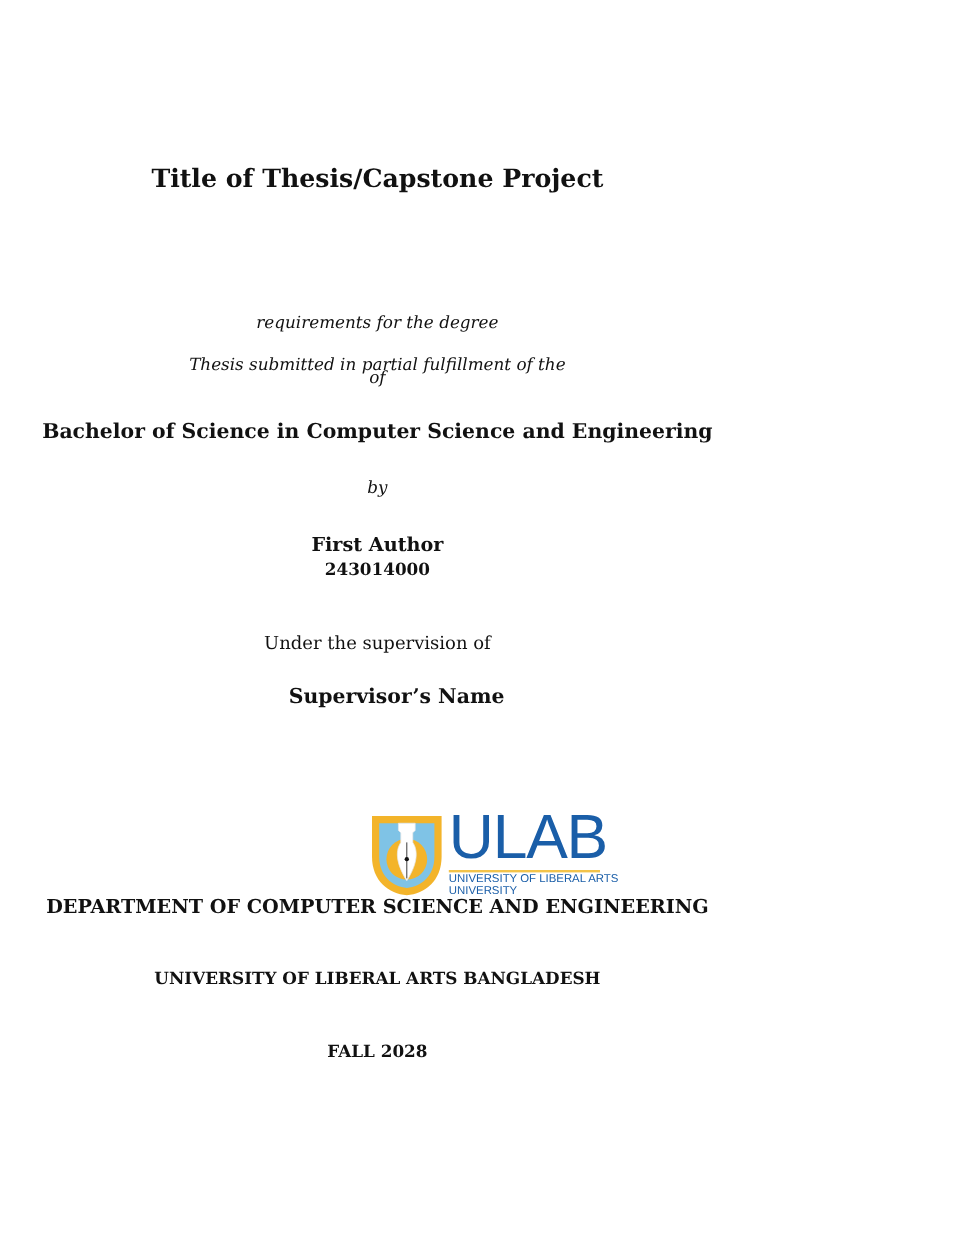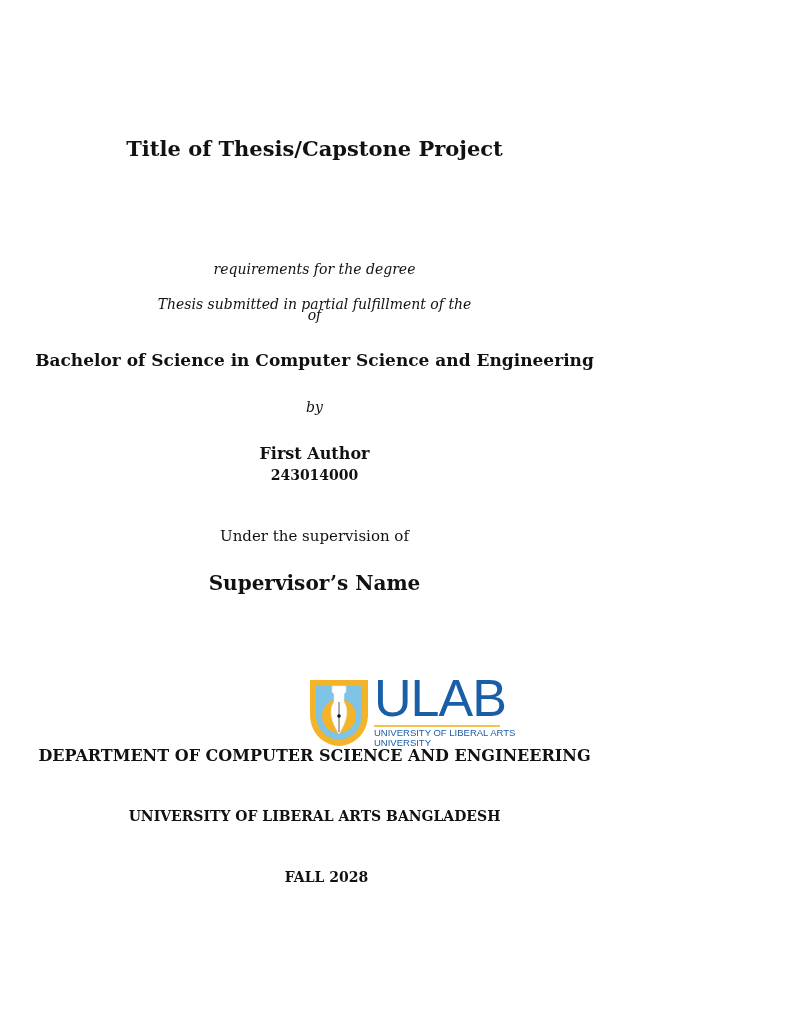--- a/index.html
+++ b/index.html
@@ -9,24 +9,24 @@
     .title { top: 136px; font-size: 21px; font-weight: bold; }
     .ital { font-style: italic; font-size: 14px; }
     .sub1 { top: 248px; margin-top: 48px; }
     .sub2 { top: 261px; }
     .of { top: 307px; text-align: center; }
     .degree { top: 350px; font-size: 17px; font-weight: bold; }
     .by { top: 399px; }
     .author { top: 444px; font-size: 16px; font-weight: bold; }
     .sid { top: 467px; font-size: 14px; font-weight: bold; }
     .under { top: 527px; font-size: 15px; text-align: center; }
-    .supervisor { top: 571px; font-size: 20px; font-weight: bold; }
+    .supervisor { top: 571px; font-size: 17px; font-weight: bold; margin-left: 16px; }
     .dept { top: 746px; font-size: 16px; font-weight: bold; }
     .uni { top: 808px; font-size: 14px; font-weight: bold; }
-    .term { top: 869px; font-size: 14px; font-weight: bold; padding-left: 12px; }
+    .term { top: 869px; font-size: 14px; font-weight: bold; }
 
     .logo { position: absolute; left: 308px; top: 678px; width: 196px; height: 72px; }
     .crest { position: absolute; left: 0; top: 0; width: 62px; height: 70px; }
     .wordmark { position: absolute; left: 66px; top: -6px; font-family: "Liberation Sans", sans-serif;
                 font-size: 52px; color: #1a5ea8; letter-spacing: -1px; line-height: 52px; }
     .rule { position: absolute; left: 66px; top: 47px; width: 126px; height: 2px; background: #f3c34a; }
     .tag1, .tag2 { position: absolute; left: 66px; font-family: "Liberation Sans", sans-serif;
                    font-size: 9.5px; color: #1a5ea8; line-height: 10px; white-space: nowrap; }
     .tag1 { top: 50px; }
     .tag2 { top: 60px; }

